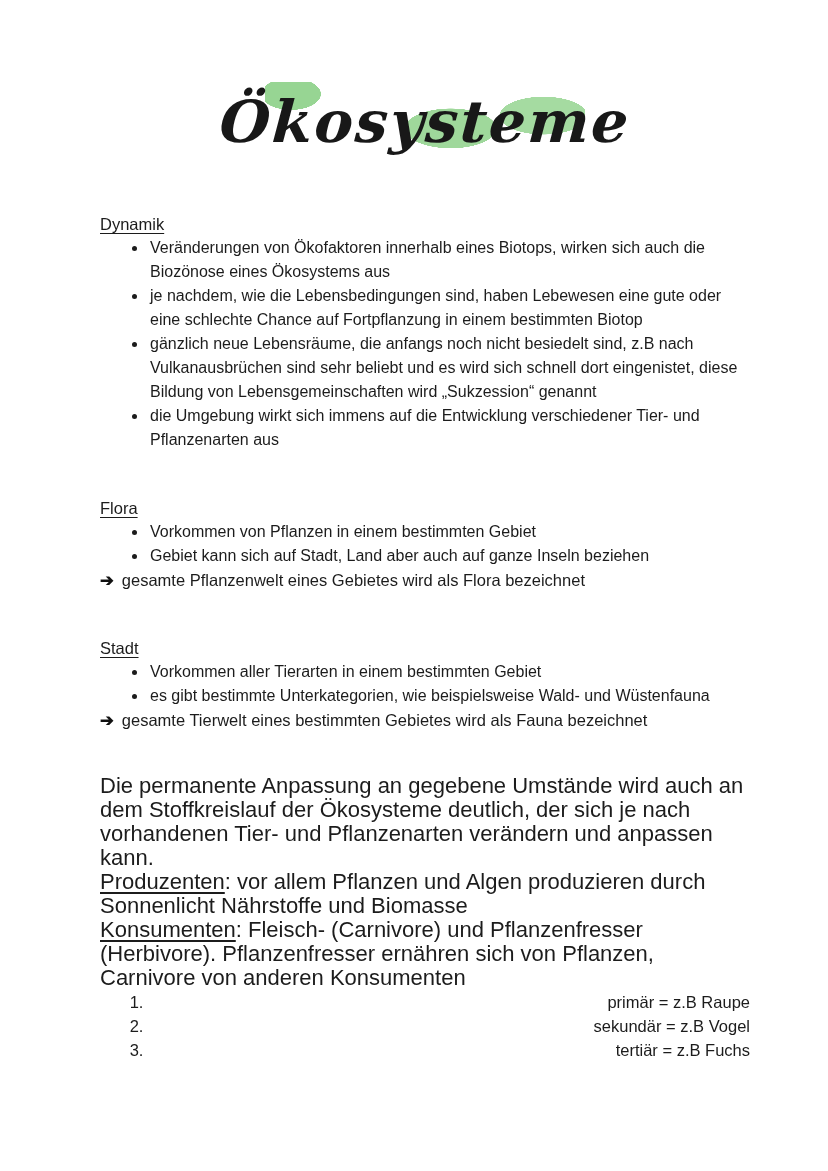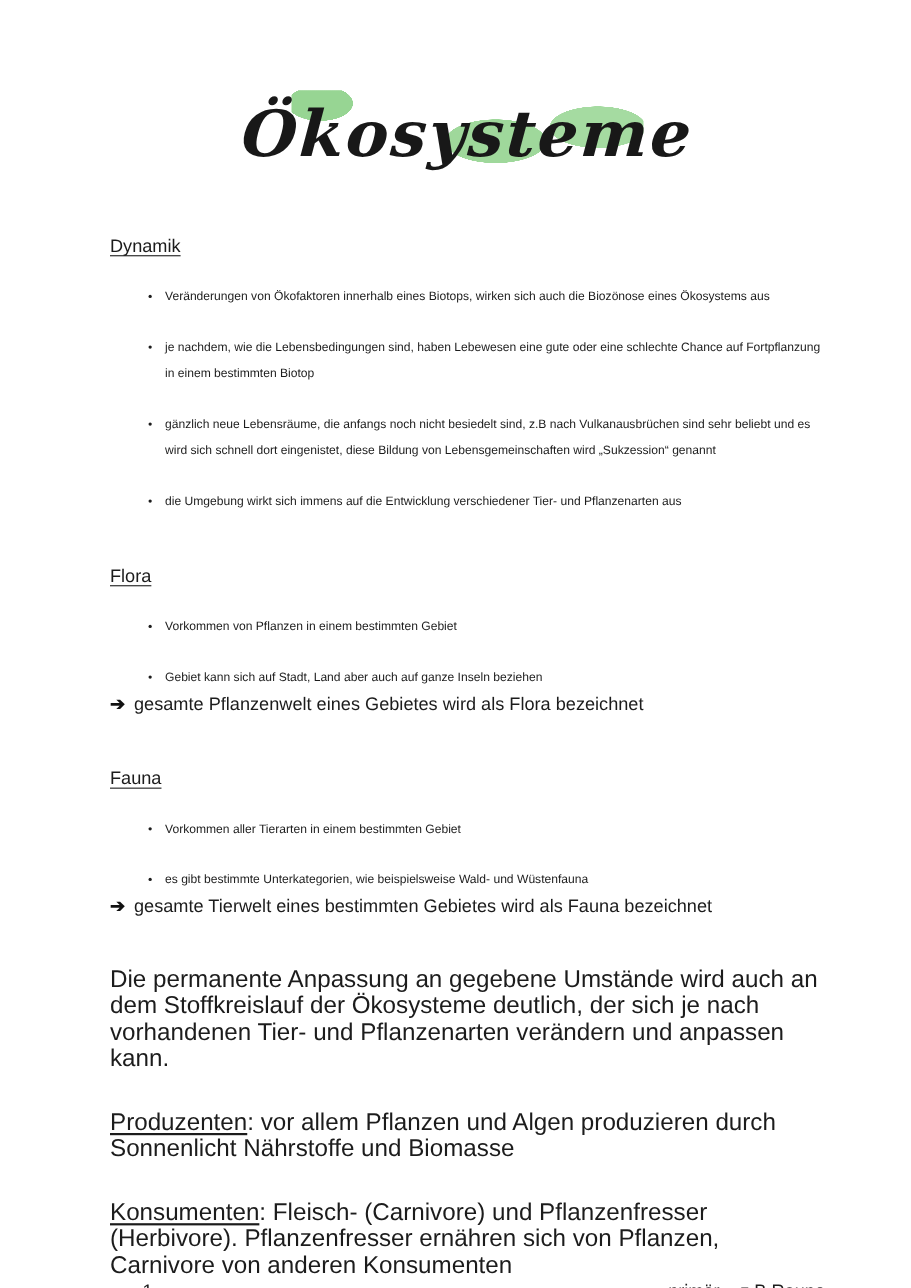--- a/index.html
+++ b/index.html
@@ -49,39 +49,38 @@
     font-size: 58px;
     letter-spacing: 2px;
     color: #181818;
     transform: skewX(-4deg);
     line-height: 80px;
   }
 
   
   .section { margin-top: 0; }
   .gap-lg { margin-top: 42px; }
-  .gap-md { margin-top: 34px; }
+  .gap-md { }
 
   .heading {
     font-size: 16.5px;
     line-height: 24px;
     text-decoration: underline;
     text-underline-offset: 3px;
     margin-top: 44px;
   }
 
   ul.bullets {
     list-style: disc;
     padding-left: 48px;
   }
   ul.bullets li {
-    font-size: 11px;
+    font-size: 16px;
     line-height: 24px;
     padding-left: 2px;
-    margin-top: 22px;
   }
 
   .arrow-line {
     display: flex;
     align-items: flex-start;
     font-size: 16.5px;
     line-height: 24px;
   }
   .arrow-glyph {
     font-weight: bold;
@@ -136,21 +135,21 @@
       <li>Vorkommen von Pflanzen in einem bestimmten Gebiet</li>
       <li>Gebiet kann sich auf Stadt, Land aber auch auf ganze Inseln beziehen</li>
     </ul>
     <div class="arrow-line">
       <span class="arrow-glyph">➔</span>
       <span>gesamte Pflanzenwelt eines Gebietes wird als Flora bezeichnet</span>
     </div>
   </div>
 
   <div class="section gap-lg">
-    <div class="heading">Fauna</div>
+    <div class="heading">Stadt</div>
     <ul class="bullets">
       <li>Vorkommen aller Tierarten in einem bestimmten Gebiet</li>
       <li>es gibt bestimmte Unterkategorien, wie beispielsweise Wald- und Wüstenfauna</li>
     </ul>
     <div class="arrow-line">
       <span class="arrow-glyph">➔</span>
       <span>gesamte Tierwelt eines bestimmten Gebietes wird als Fauna bezeichnet</span>
     </div>
   </div>
 

